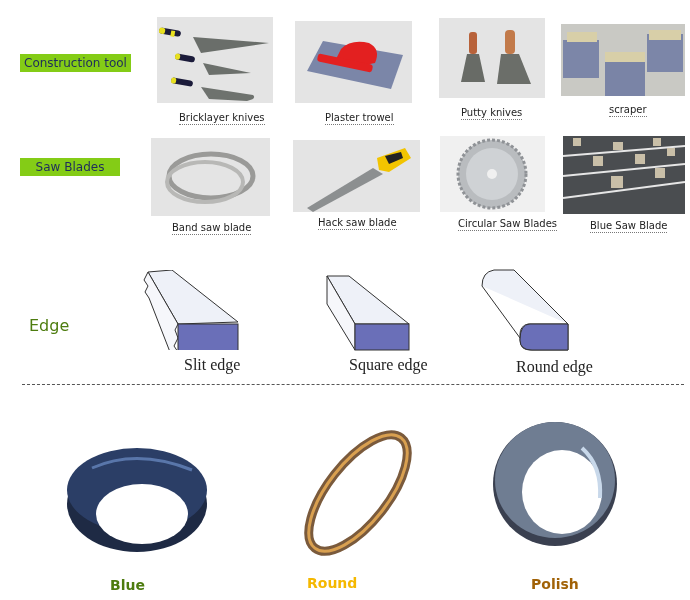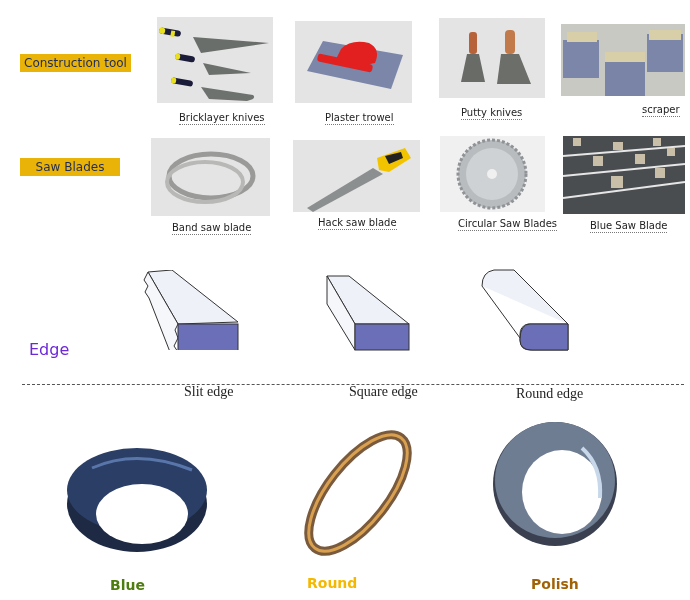--- a/index.html
+++ b/index.html
@@ -1,22 +1,22 @@
 <!DOCTYPE html>
 <html><head>
 <meta charset="utf-8">
 <style>
   html,body{margin:0;padding:0;background:#fff;}
   body{width:690px;height:600px;position:relative;overflow:hidden;font-family:"Liberation Sans",sans-serif;}
   .abs{position:absolute;}
-  .cat-label{font-size:12px;color:#1f2d5c;background:#eab308;padding:2px 4px;line-height:14px;font-family:"DejaVu Sans",sans-serif;}
+  .cat-label{font-size:12px;color:#1f2d5c;background:#84cc16;padding:2px 4px;line-height:14px;font-family:"DejaVu Sans",sans-serif;}
   .box{position:absolute;background:#e4e4e4;overflow:hidden;}
   .cap{position:absolute;font-size:10px;color:#222;font-family:"DejaVu Sans",sans-serif;white-space:nowrap;border-bottom:1px dotted #777;line-height:12px;}
-  .edge-title{font-size:16px;color:#6d28d9;font-family:"DejaVu Sans",sans-serif;margin-top:24px;}
-  .edge-cap{position:absolute;font-size:14px;color:#222;font-family:"Liberation Serif",serif;white-space:nowrap;margin-top:28px;}
+  .edge-title{font-size:16px;color:#4d7c0f;font-family:"DejaVu Sans",sans-serif;}
+  .edge-cap{position:absolute;font-size:16px;color:#222;font-family:"Liberation Serif",serif;white-space:nowrap;}
   .divider{position:absolute;left:22px;top:384px;width:662px;border-top:1px dashed #555;}
   .ring-cap{position:absolute;font-weight:bold;font-size:14px;font-family:"DejaVu Sans",sans-serif;}
   svg{display:block;}
 </style>
 </head>
 <body>
 
 <div class="abs cat-label" style="left:20px;top:54px;">Construction tool</div>
 
 <div class="box" style="left:157px;top:17px;width:116px;height:86px;">
@@ -59,21 +59,21 @@
 <div class="box" style="left:561px;top:24px;width:124px;height:72px;background:#c9c9c4;">
   <svg width="124" height="72" viewBox="0 0 124 72">
     <rect x="2" y="16" width="36" height="38" fill="#7c86a8"></rect>
     <rect x="6" y="8" width="30" height="10" fill="#d8cfa8"></rect>
     <rect x="44" y="32" width="40" height="40" fill="#7a84a6"></rect>
     <rect x="44" y="28" width="40" height="10" fill="#d8cfa8"></rect>
     <rect x="86" y="10" width="36" height="38" fill="#7c86a8"></rect>
     <rect x="88" y="6" width="32" height="10" fill="#d8cfa8"></rect>
   </svg>
 </div>
-<div class="cap" style="left:642px;top:104px;text-align:center;">scraper</div>
+<div class="cap" style="left:609px;top:104px;text-align:center;">scraper</div>
 
 <div class="abs cat-label" style="left:20px;top:158px;width:92px;text-align:center;">Saw Blades</div>
 
 <div class="box" style="left:151px;top:138px;width:119px;height:78px;">
   <svg width="119" height="78" viewBox="0 0 119 78">
     <ellipse cx="60" cy="38" rx="42" ry="22" fill="none" stroke="#9a9a98" stroke-width="5"></ellipse>
     <ellipse cx="54" cy="44" rx="38" ry="20" fill="none" stroke="#b8b8b6" stroke-width="4"></ellipse>
   </svg>
 </div>
 <div class="cap" style="left:172px;top:222px;">Band saw blade</div>

